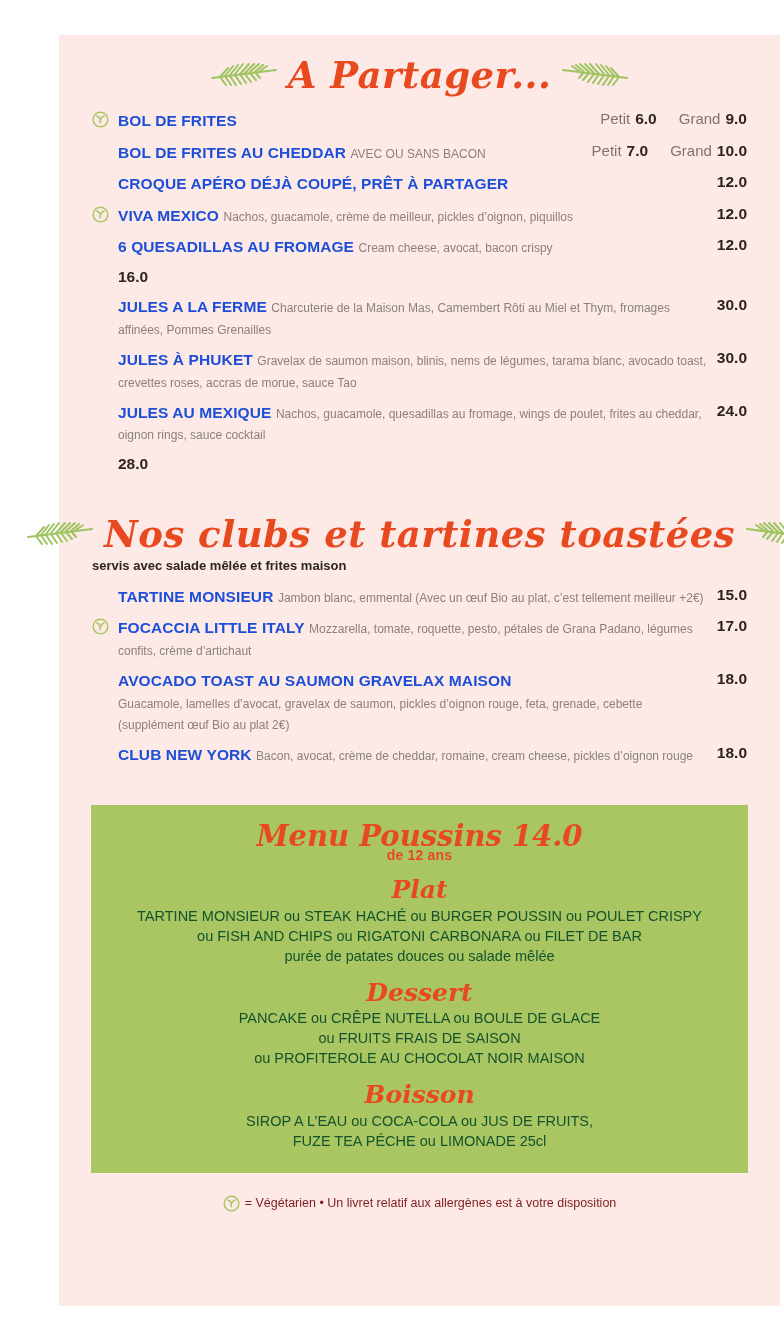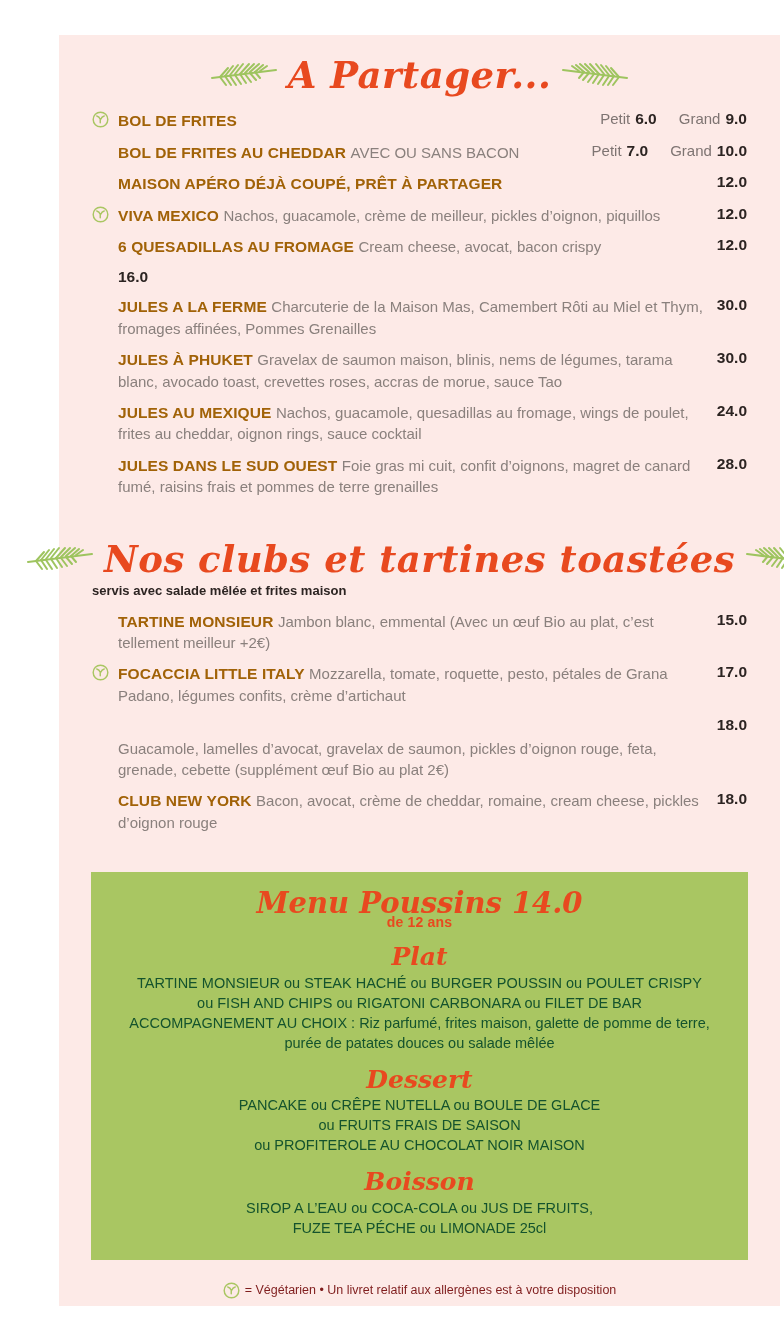--- a/index.html
+++ b/index.html
@@ -89,25 +89,25 @@
   }
   .price-val {
     font-size: 15.5px;
     font-weight: bold;
     color: #2c2422;
   }
 
   .item-name {
     font-size: 15.5px;
     font-weight: bold;
-    color: #a16207;
+    color: #1d4ed8;
     letter-spacing: .1px;
   }
   .item-desc {
-    font-size: 15px;
+    font-size: 12px;
     color: #8a807d;
     font-weight: normal;
   }
   .item-text {
     line-height: 1.33;
   }
 
   
   .veg {
     display: inline-block;
@@ -261,21 +261,21 @@
             </div>
             <div class="price-col">
               <span class="price-label">Grand</span>
               <span class="price-val">10.0</span>
             </div>
           </div>
         </div>
         <div class="item">
           <div class="veg-slot"></div>
           <div class="item-body">
-            <div class="item-text"><span class="item-name">MAISON APÉRO DÉJÀ COUPÉ, PRÊT À PARTAGER</span></div>
+            <div class="item-text"><span class="item-name">CROQUE APÉRO DÉJÀ COUPÉ, PRÊT À PARTAGER</span></div>
           </div>
           <div class="item-price-wrap">
             <div class="price-col">
               <span class="price-val">12.0</span>
             </div>
           </div>
         </div>
         <div class="item">
           <div class="veg-slot"><span class="veg"><svg width="17" height="17" viewBox="0 0 20 20">
                 <circle cx="10" cy="10" r="8.6" fill="none" stroke="#a9c662" stroke-width="1.7"></circle>
@@ -337,23 +337,20 @@
             <div class="item-text"><span class="item-name">JULES AU MEXIQUE</span> <span class="item-desc">Nachos, guacamole, quesadillas au fromage, wings de poulet, frites au cheddar, oignon rings, sauce cocktail</span></div>
           </div>
           <div class="item-price-wrap">
             <div class="price-col">
               <span class="price-val">24.0</span>
             </div>
           </div>
         </div>
         <div class="item">
           <div class="veg-slot"></div>
-          <div class="item-body">
-            <div class="item-text"><span class="item-name">JULES DANS LE SUD OUEST</span> <span class="item-desc">Foie gras mi cuit, confit d’oignons, magret de canard fumé, raisins frais et pommes de terre grenailles</span></div>
-          </div>
           <div class="item-price-wrap">
             <div class="price-col">
               <span class="price-val">28.0</span>
             </div>
           </div>
         </div>
       </div>
   </div>
 
   <div style="padding:34px 33px 0 33px;">
@@ -434,21 +431,21 @@
           </div>
           <div class="item-price-wrap">
             <div class="price-col">
               <span class="price-val">17.0</span>
             </div>
           </div>
         </div>
         <div class="item">
           <div class="veg-slot"></div>
           <div class="item-body">
-            <div class="item-text"><br><span class="item-desc">Guacamole, lamelles d’avocat, gravelax de saumon, pickles d’oignon rouge, feta, grenade, cebette (supplément œuf Bio au plat 2€)</span></div>
+            <div class="item-text"><span class="item-name">AVOCADO TOAST AU SAUMON GRAVELAX MAISON</span><br><span class="item-desc">Guacamole, lamelles d’avocat, gravelax de saumon, pickles d’oignon rouge, feta, grenade, cebette (supplément œuf Bio au plat 2€)</span></div>
           </div>
           <div class="item-price-wrap">
             <div class="price-col">
               <span class="price-val">18.0</span>
             </div>
           </div>
         </div>
         <div class="item">
           <div class="veg-slot"></div>
           <div class="item-body">
@@ -465,21 +462,20 @@
 
   <div style="padding:34px 0 6px 0;">
     <div class="kids-box">
       <div class="kids-title">Menu Poussins 14.0</div>
       <div class="kids-age">de 12 ans</div>
       <div id="kids-blocks">
           <div class="kids-subhead">Plat</div>
           <div class="kids-lines">
             <div>TARTINE MONSIEUR ou STEAK HACHÉ ou BURGER POUSSIN ou POULET CRISPY</div>
             <div>ou FISH AND CHIPS ou RIGATONI CARBONARA ou FILET DE BAR</div>
-            <div>ACCOMPAGNEMENT AU CHOIX : Riz parfumé, frites maison, galette de pomme de terre,</div>
             <div>purée de patates douces ou salade mêlée</div>
           </div>
           <div class="kids-subhead">Dessert</div>
           <div class="kids-lines">
             <div>PANCAKE ou CRÊPE NUTELLA ou BOULE DE GLACE</div>
             <div>ou FRUITS FRAIS DE SAISON</div>
             <div>ou PROFITEROLE AU CHOCOLAT NOIR MAISON</div>
           </div>
           <div class="kids-subhead">Boisson</div>
           <div class="kids-lines">

